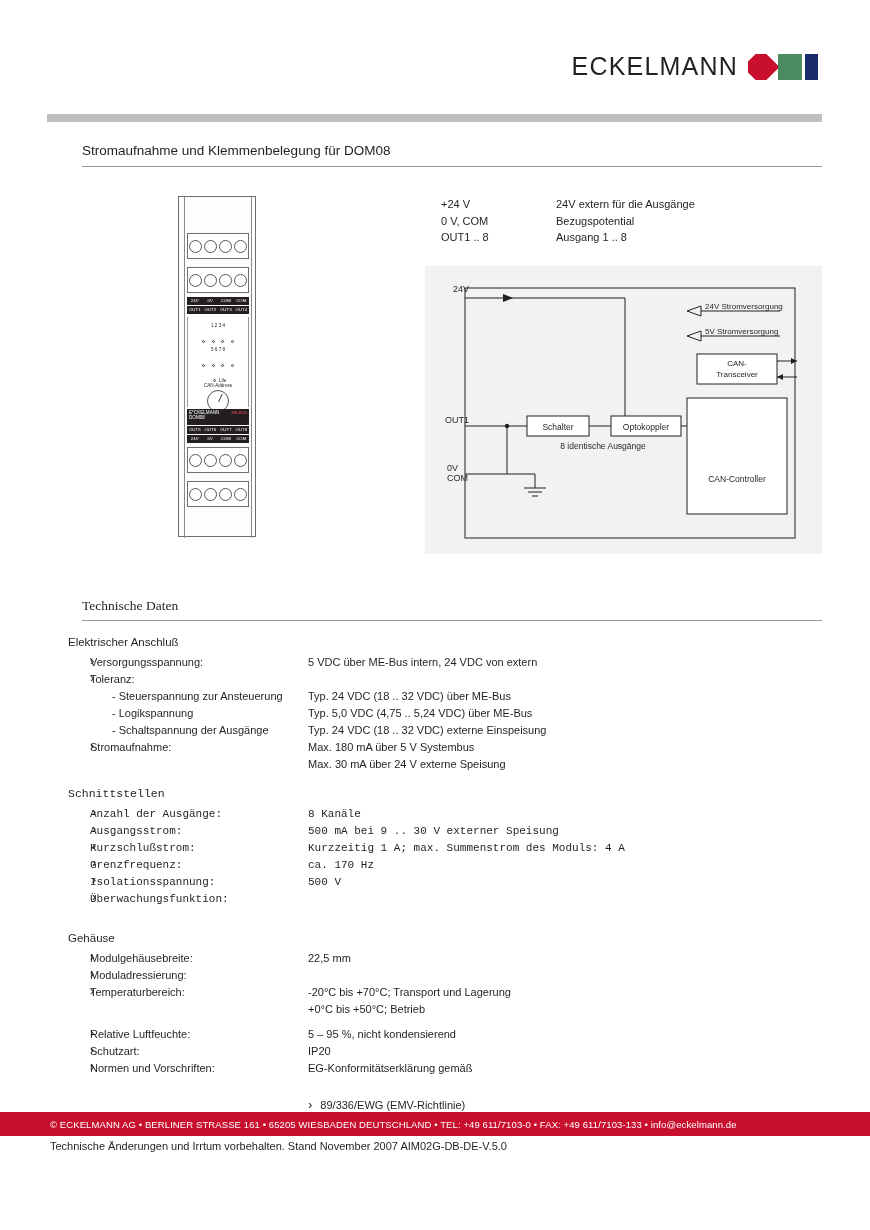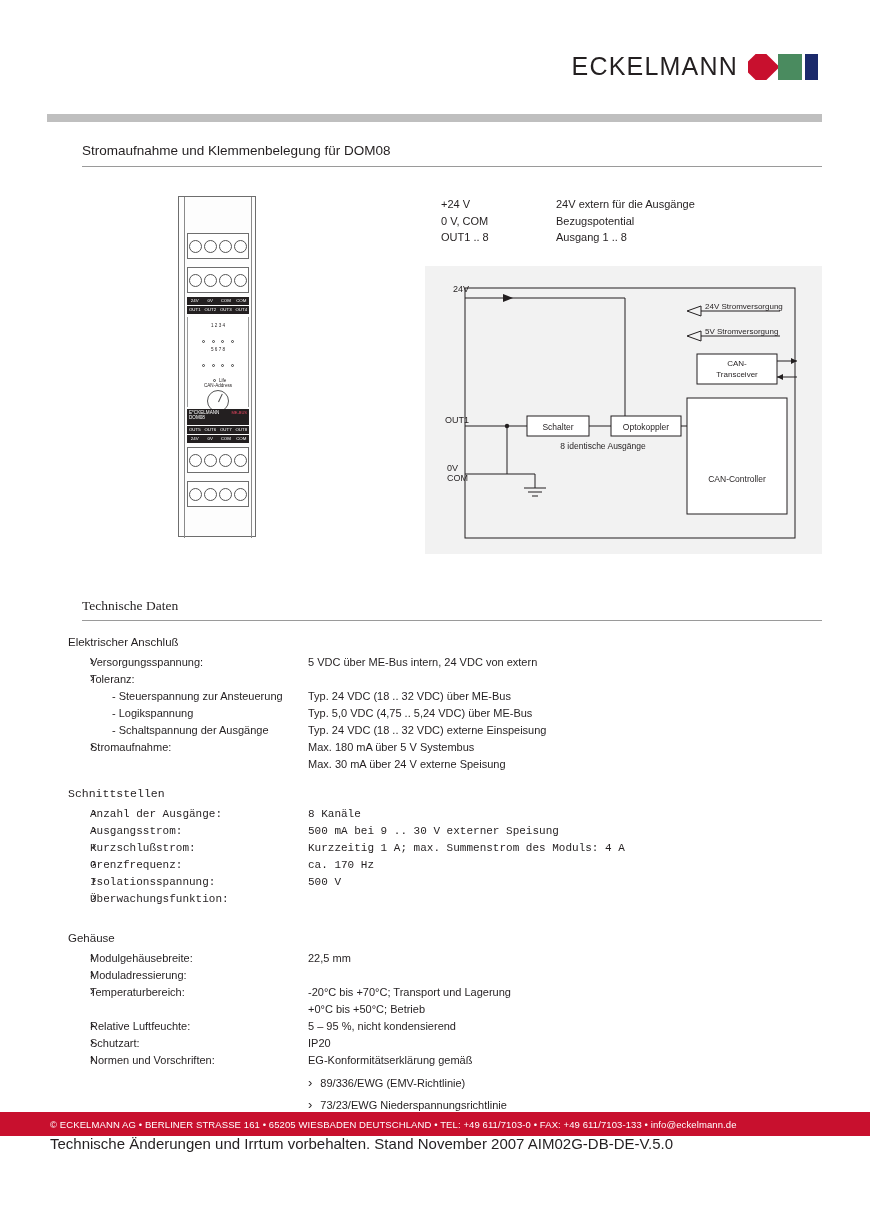--- a/index.html
+++ b/index.html
@@ -87,21 +87,21 @@
   
   .arr::before { content:"\203A"; font-size:13px; line-height:11px; color:#231f20;}
 
   
   .footer-bar {
     position:absolute; left:0; bottom:30px; width:870px; height:24px;
     background:#c8102e; color:#ffffff; font-size:9.5px;
     display:flex; align-items:center; padding-left:50px; letter-spacing:0.1px;
   }
   .footer-note {
-    position:absolute; left:50px; bottom:14px; font-size:15px; color:#231f20;
+    position:absolute; left:50px; bottom:14px; font-size:11px; color:#231f20;
   }
 </style>
 </head>
 <body>
 
 <div class="page">
 
   <div class="brand">
     <div class="brand-name">ECKELMANN</div>
     <div class="logo">
@@ -370,36 +370,36 @@
       <div class="rowline">
         <div class="bullet arr"></div>
         <div class="lbl">Temperaturbereich:</div>
         <div class="val">-20°C bis +70°C; Transport und Lagerung</div>
       </div>
       <div class="rowline">
         <div style="width:22px"></div>
         <div class="lbl"></div>
         <div class="val">+0°C bis +50°C; Betrieb</div>
       </div>
-      <div class="rowline" style="">
+      <div class="rowline" style="margin-top:8px;">
         <div class="bullet arr"></div>
         <div class="lbl">Relative Luftfeuchte:</div>
         <div class="val">5 – 95 %, nicht kondensierend</div>
       </div>
       <div class="rowline">
         <div class="bullet arr"></div>
         <div class="lbl">Schutzart:</div>
         <div class="val">IP20</div>
       </div>
       <div class="rowline">
         <div class="bullet arr"></div>
         <div class="lbl">Normen und Vorschriften:</div>
         <div class="val">EG-Konformitätserklärung gemäß</div>
       </div>
-      <div class="rowline" style="margin-top:6px;">
+      <div class="rowline" style="margin-top:20px;">
         <div style="width:22px"></div>
         <div class="lbl"></div>
         <div class="val"><span class="arr" style="font-size:9px; padding-right:8px;"></span><span>89/336/EWG (EMV-Richtlinie)</span></div>
       </div>
       <div class="rowline" style="margin-top:4px;">
         <div style="width:22px"></div>
         <div class="lbl"></div>
         <div class="val"><span class="arr" style="font-size:9px; padding-right:8px;"></span><span>73/23/EWG Niederspannungsrichtlinie</span></div>
       </div>
     </div>

